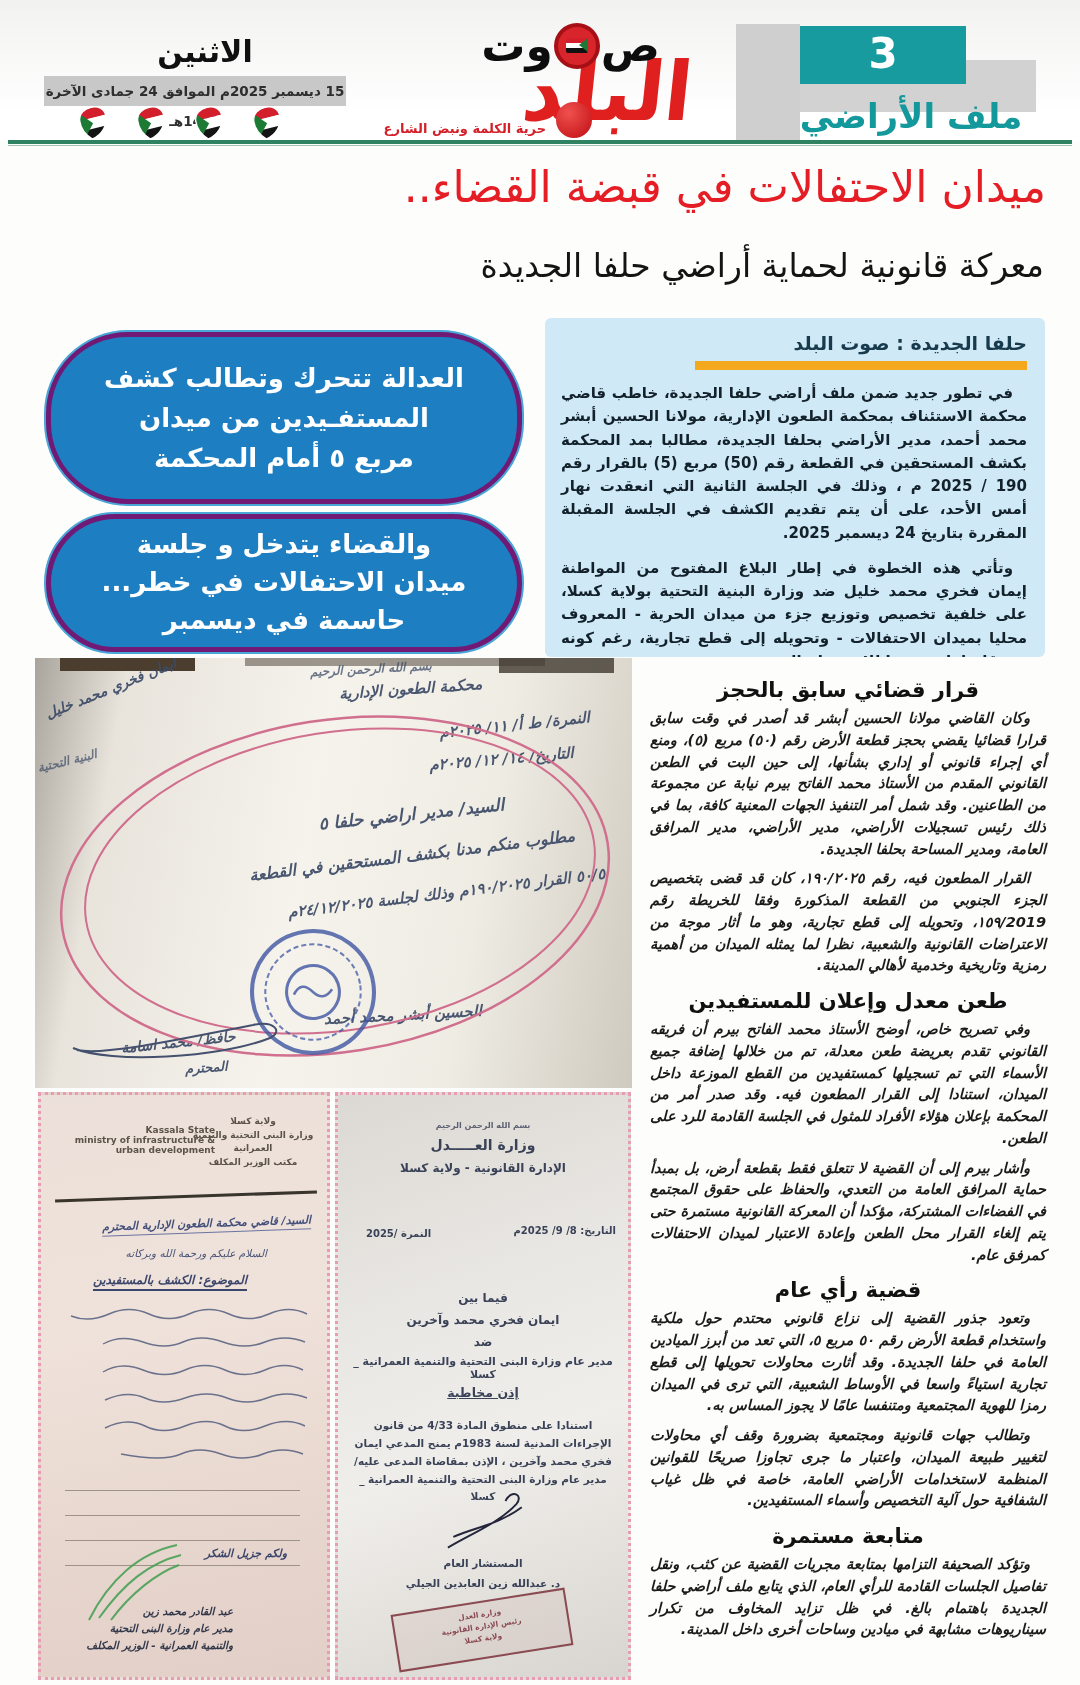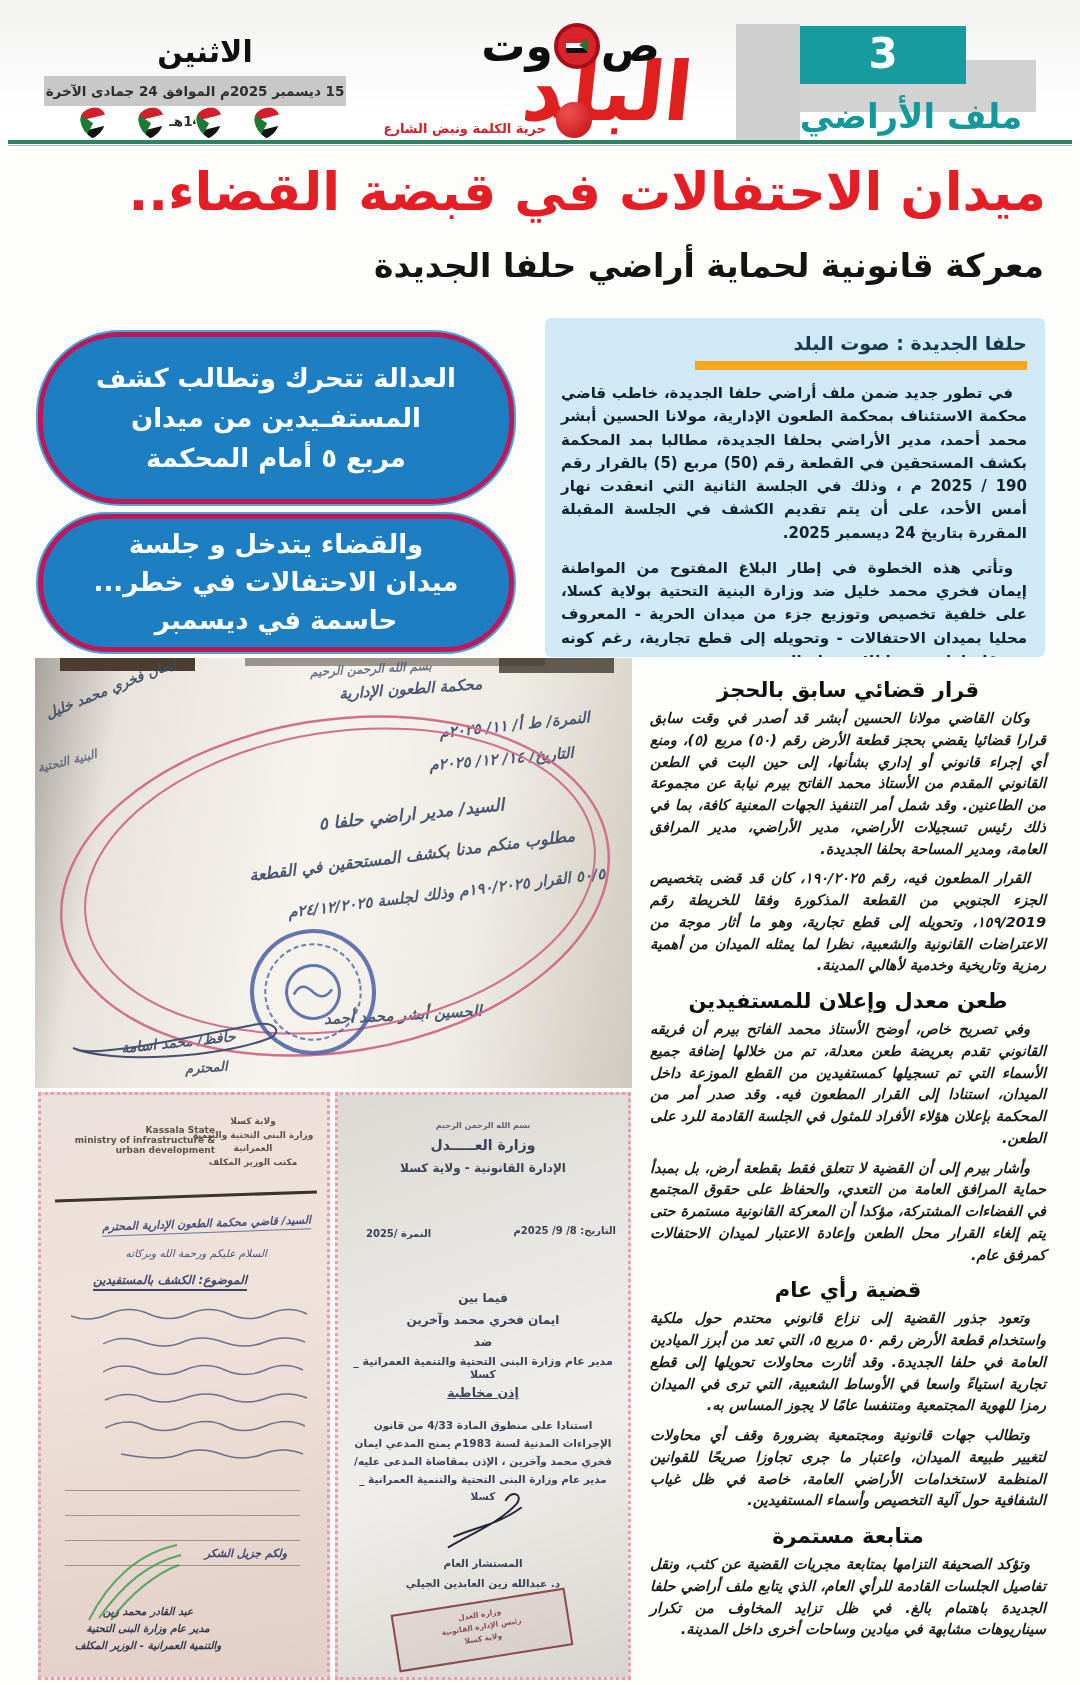--- a/index.html
+++ b/index.html
@@ -38,35 +38,35 @@
   
   .gray-strip1 { position:absolute; top:24px; left:736px; width:64px; height:116px; background:#cfcfcf; }
   .gray-strip2 { position:absolute; top:60px; left:800px; width:236px; height:52px; background:#d2d2d2; }
   .page-number-badge { position:absolute; top:26px; left:800px; width:166px; height:58px; background:#189b9e;
                        color:#fff; font-size:42px; font-weight:900; text-align:center; line-height:56px; }
   .section-label { position:absolute; top:96px; left:780px; width:262px; text-align:center;
                    font-size:34px; font-weight:900; color:#13989b; }
 
   
   .headline { position:absolute; top:156px; right:34px; width:1012px; text-align:right;
-              font-size:52px; font-weight:700; color:#e51e25; line-height:1.4; }
+              font-size:44px; font-weight:400; color:#e51e25; line-height:1.4; }
   .subheadline { position:absolute; top:246px; right:36px; width:1000px; text-align:right;
-                 font-size:33px; font-weight:700; color:#141414; }
+                 font-size:33px; font-weight:400; color:#141414; }
 
   
   .lead-box { position:absolute; top:318px; left:545px; width:500px; height:339px; background:#cfe9f7;
               border-radius:6px; padding:14px 18px 10px 16px; overflow:hidden; }
   .byline { font-size:19px; font-weight:900; color:#173a4c; text-align:right; }
   .byline-underline { width:332px; height:9px; background:#f4a81d; margin-top:7px; }
   .lead-box p { font-size:15px; line-height:1.55; color:#13212b; text-align:justify;
                 font-weight:700; margin-top:12px; text-indent:14px; }
 
   
-  .callout { position:absolute; left:36px; width:480px; border:2px solid #49a6d6; border-radius:84px;
-             padding:5px; background:#be185d; }
+  .callout { position:absolute; left:44px; width:480px; border:2px solid #49a6d6; border-radius:84px;
+             padding:5px; background:#701a75; }
   .callout-inner { background:#1d7ec2; border-radius:76px; width:100%; height:100%;
                    display:flex; flex-direction:column; justify-content:center; align-items:center;
                    color:#ffffff; font-weight:800; font-size:26px; line-height:1.55; text-align:center; }
   .callout-1 { top:330px; height:176px; }
   .callout-2 { top:512px; height:142px; }
   .callout-2 .callout-inner { line-height:1.45; }
 
   
   .sections { position:absolute; top:666px; left:650px; width:396px; }
   .sections h3 { text-align:center; font-size:21px; font-weight:900; color:#111; margin:12px 0 6px; }
@@ -107,21 +107,21 @@
   .doc2-sal { position:absolute; top:122px; right:16px; font-size:11px; color:#44507a; font-weight:700;
               font-style:italic; transform:rotate(-2deg); border-bottom:1px solid #6b74a0; padding-bottom:2px; }
   .doc2-greet { position:absolute; top:152px; right:60px; font-size:10.5px; color:#4a5578; font-style:italic; }
   .doc2-subject { position:absolute; top:178px; right:80px; font-size:12px; font-weight:900; color:#3c466b;
                   border-bottom:2px solid #3c466b; padding-bottom:2px; font-style:italic; }
   .doc2-squiggles { position:absolute; top:205px; left:14px; width:262px; height:170px; }
   .doc2-rule { position:absolute; left:24px; width:235px; height:1px; background:#8a8174; opacity:.8; }
   .r1{top:395px;} .r2{top:420px;} .r3{top:445px;} .r4{top:470px;}
   .doc2-green { position:absolute; top:440px; left:38px; width:120px; height:95px; }
   .doc2-thanks { position:absolute; top:452px; right:40px; font-size:11px; color:#3c466b; font-style:italic; font-weight:700; }
-  .doc2-sig { position:absolute; top:508px; left:22px; width:170px; text-align:center; font-size:10.5px;
+  .doc2-sig { position:absolute; top:508px; left:22px; width:170px; text-align:right; font-size:10.5px;
               font-weight:800; color:#33384a; line-height:1.6; font-style:italic; }
 
   .doc3 { position:absolute; top:1092px; left:335px; width:296px; height:588px; border:3px dotted #e89cb4;
           background:linear-gradient(160deg,#dcd9d4 0%,#e9e7e3 35%,#f0eeea 60%,#d8d5d0 100%); overflow:hidden; }
   .doc3 .t { position:absolute; width:100%; text-align:center; color:#3a4258; font-weight:800; }
   .d3-bismillah { top:26px;  font-size:8px; opacity:.8; }
   .d3-ministry  { top:42px;  font-size:14px; }
   .d3-dept      { top:66px;  font-size:12px; }
   .d3-date { position:absolute; top:130px; right:12px; font-size:10px; color:#3a4258; font-weight:700; }
   .d3-num  { position:absolute; top:133px; left:28px;  font-size:10px; color:#3a4258; font-weight:700; }

